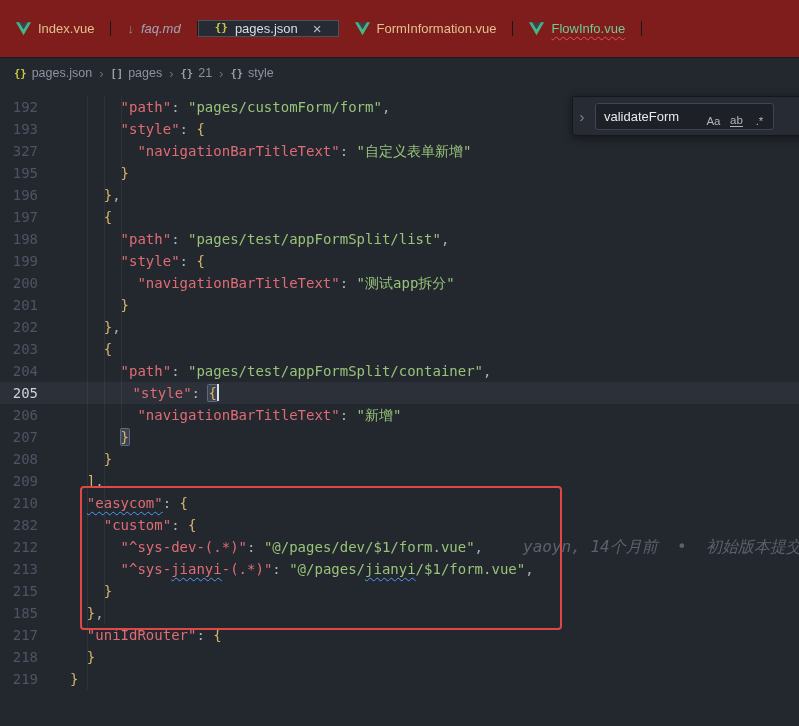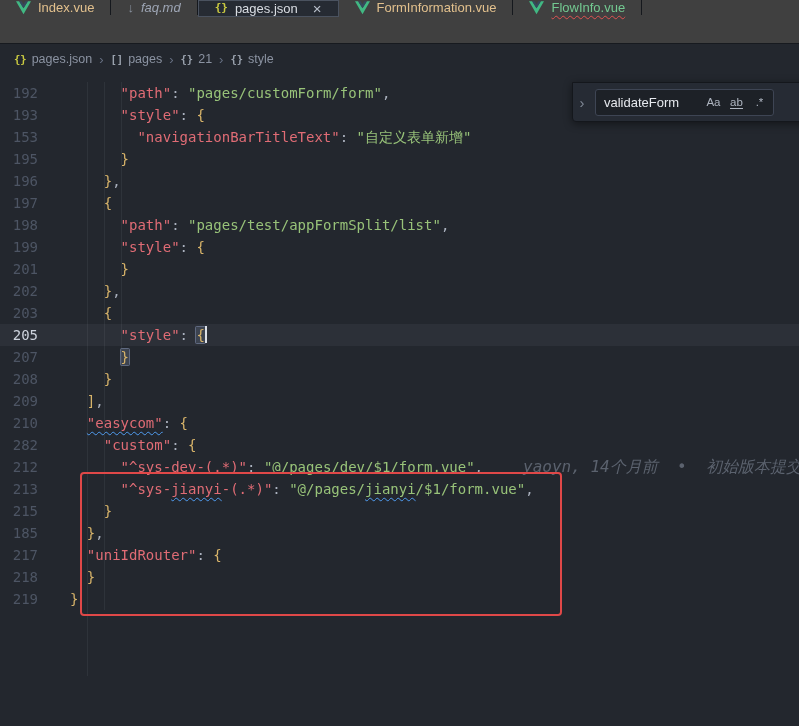--- a/index.html
+++ b/index.html
@@ -1,20 +1,20 @@
 <!DOCTYPE html>
 <html><head>
 <meta charset="utf-8">
 <style>
   * { margin:0; padding:0; box-sizing:border-box; }
   html,body { width:799px; height:726px; overflow:hidden; background:#23272e;
               font-family:"Liberation Sans", sans-serif; }
 
   
-  .tab-bar { height:44px; background:#404040; display:flex; align-items:flex-start;
+  .tab-bar { height:58px; background:#7f1d1d; display:flex; align-items:center;
              overflow:hidden; border-bottom:1px solid #171a1f; }
   .tab { display:flex; align-items:center; gap:7px; padding:0 16px; font-size:13px;
          border-right:1px solid #15181d; white-space:nowrap; cursor:pointer; flex:0 0 auto; }
   .tab.active { background:#262b33; border:1px solid #4a525f; }
   .tab-label.italic { font-style:italic; }
   .tab-label.squiggle { text-decoration:underline; text-decoration-style:wavy;
          text-decoration-color:#e05252; text-decoration-thickness:1px; text-underline-offset:3px; }
   .tab-close { margin-left:8px; color:#b9c0cc; font-size:15px; line-height:1; }
   .fi { width:15px; height:15px; display:inline-block; flex:none; }
   .json-icon { font-family:"DejaVu Sans Mono",monospace; font-size:11px; font-weight:bold;
@@ -24,21 +24,21 @@
   
   .breadcrumb-bar { height:30px; display:flex; align-items:center; padding-left:14px;
                     font-size:12.5px; color:#8b93a2; gap:7px; background:#23272e; }
   .crumb { display:flex; align-items:center; gap:5px; cursor:pointer; }
   .crumb-icon { font-family:"DejaVu Sans Mono",monospace; font-size:10.5px; font-weight:bold; }
   .crumb-sep { color:#667083; font-size:13px; }
 
   
   .editor { position:relative; height:654px; overflow:hidden; padding-top:8px; }
   .row { display:flex; height:22px; width:100%; }
-  .row.active { background:rgba(199,212,234,0.055); }
+  .row.active { background:rgba(199,212,234,0.055);gap:12px; }
   .row.active .ln { color:#ccd2dc; }
   .ln { flex:0 0 52px; text-align:right; padding-right:14px; color:#4d5564;
         font:14px/22px "DejaVu Sans Mono",monospace; }
   .codeline { white-space:pre; padding-left:18px; font:14px/22px "DejaVu Sans Mono",monospace;
               color:#abb2bf; }
   .tk-k { color:#e06c75; }
   .tk-s { color:#98c379; }
   .tk-p { color:#abb2bf; }
   .tk-b { color:#d8b46a; }
   .wavy { text-decoration:underline; text-decoration-style:wavy; text-decoration-color:#4f9cf0;
@@ -59,21 +59,21 @@
                  box-shadow:0 2px 8px rgba(0,0,0,0.45); display:flex; align-items:center;
                  z-index:10; }
   .find-toggle { width:18px; height:100%; display:flex; align-items:center; justify-content:center;
                  color:#808896; font-size:15px; cursor:pointer; }
   .find-input-box { display:flex; align-items:center; height:27px; width:179px; margin-left:4px;
                     background:#1d2127; border:1px solid #3e4554; border-radius:3px;
                     padding:0 3px 0 8px; }
   .find-text { flex:1 1 auto; min-width:0; background:transparent; border:none; outline:none;
                color:#e6e9ee; font-size:13px; font-family:"Liberation Sans",sans-serif; }
   .find-opt { width:21px; height:21px; margin-left:2px; border-radius:3px; display:flex;
-              align-items:center; justify-content:center; font-size:11.5px; color:#aeb5c0;
+              align-items:flex-end; justify-content:center; font-size:11.5px; color:#aeb5c0;
               cursor:pointer; flex:none; }
   .find-opt .ww { border-bottom:1px solid currentColor; }
 </style>
 </head>
 <body>
 
 <div class="tab-bar">
     <div class="tab">
       <svg class="fi" viewBox="0 0 24 22">
         <path fill="#41b883" d="M0 1h5.2L12 12.2 18.8 1H24L12 21.8z"></path>
@@ -136,21 +136,21 @@
   <div>
       <div class="row">
         <span class="ln">192</span>
         <span class="codeline"><span class="tk-p">      </span><span class="tk-k">"path"</span><span class="tk-p">: </span><span class="tk-s">"pages/customForm/form"</span><span class="tk-p">,</span></span>
       </div>
       <div class="row">
         <span class="ln">193</span>
         <span class="codeline"><span class="tk-p">      </span><span class="tk-k">"style"</span><span class="tk-p">: </span><span class="tk-b">{</span></span>
       </div>
       <div class="row">
-        <span class="ln">153</span>
+        <span class="ln">327</span>
         <span class="codeline"><span class="tk-p">        </span><span class="tk-k">"navigationBarTitleText"</span><span class="tk-p">: </span><span class="tk-s">"自定义表单新增"</span></span>
       </div>
       <div class="row">
         <span class="ln">195</span>
         <span class="codeline"><span class="tk-p">      </span><span class="tk-b">}</span></span>
       </div>
       <div class="row">
         <span class="ln">196</span>
         <span class="codeline"><span class="tk-p">    </span><span class="tk-b">}</span><span class="tk-p">,</span></span>
       </div>
@@ -160,34 +160,46 @@
       </div>
       <div class="row">
         <span class="ln">198</span>
         <span class="codeline"><span class="tk-p">      </span><span class="tk-k">"path"</span><span class="tk-p">: </span><span class="tk-s">"pages/test/appFormSplit/list"</span><span class="tk-p">,</span></span>
       </div>
       <div class="row">
         <span class="ln">199</span>
         <span class="codeline"><span class="tk-p">      </span><span class="tk-k">"style"</span><span class="tk-p">: </span><span class="tk-b">{</span></span>
       </div>
       <div class="row">
+        <span class="ln">200</span>
+        <span class="codeline"><span class="tk-p">        </span><span class="tk-k">"navigationBarTitleText"</span><span class="tk-p">: </span><span class="tk-s">"测试app拆分"</span></span>
+      </div>
+      <div class="row">
         <span class="ln">201</span>
         <span class="codeline"><span class="tk-p">      </span><span class="tk-b">}</span></span>
       </div>
       <div class="row">
         <span class="ln">202</span>
         <span class="codeline"><span class="tk-p">    </span><span class="tk-b">}</span><span class="tk-p">,</span></span>
       </div>
       <div class="row">
         <span class="ln">203</span>
         <span class="codeline"><span class="tk-p">    </span><span class="tk-b">{</span></span>
+      </div>
+      <div class="row">
+        <span class="ln">204</span>
+        <span class="codeline"><span class="tk-p">      </span><span class="tk-k">"path"</span><span class="tk-p">: </span><span class="tk-s">"pages/test/appFormSplit/container"</span><span class="tk-p">,</span></span>
       </div>
       <div class="row active">
         <span class="ln">205</span>
         <span class="codeline"><span class="tk-p">      </span><span class="tk-k">"style"</span><span class="tk-p">: </span><span class="tk-b match">{</span><span class="cursor"></span></span>
+      </div>
+      <div class="row">
+        <span class="ln">206</span>
+        <span class="codeline"><span class="tk-p">        </span><span class="tk-k">"navigationBarTitleText"</span><span class="tk-p">: </span><span class="tk-s">"新增"</span></span>
       </div>
       <div class="row">
         <span class="ln">207</span>
         <span class="codeline"><span class="tk-p">      </span><span class="tk-b match">}</span></span>
       </div>
       <div class="row">
         <span class="ln">208</span>
         <span class="codeline"><span class="tk-p">    </span><span class="tk-b">}</span></span>
       </div>
       <div class="row">

